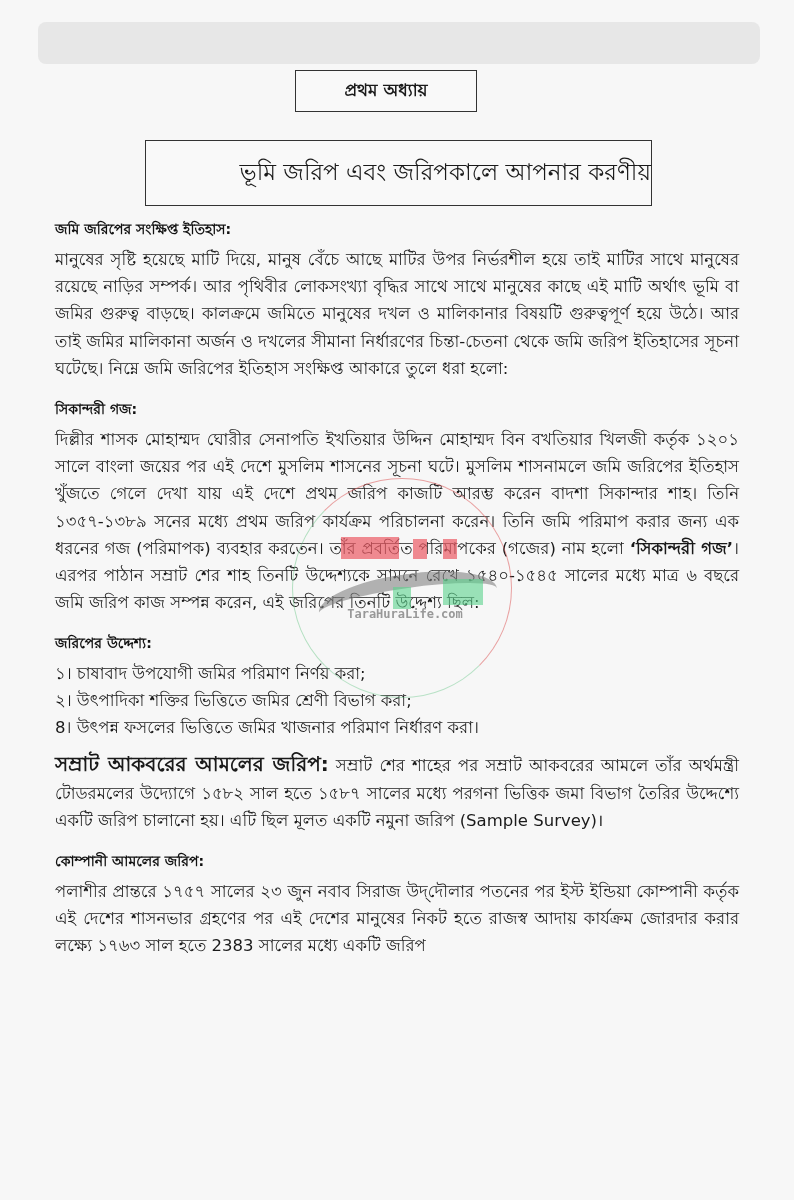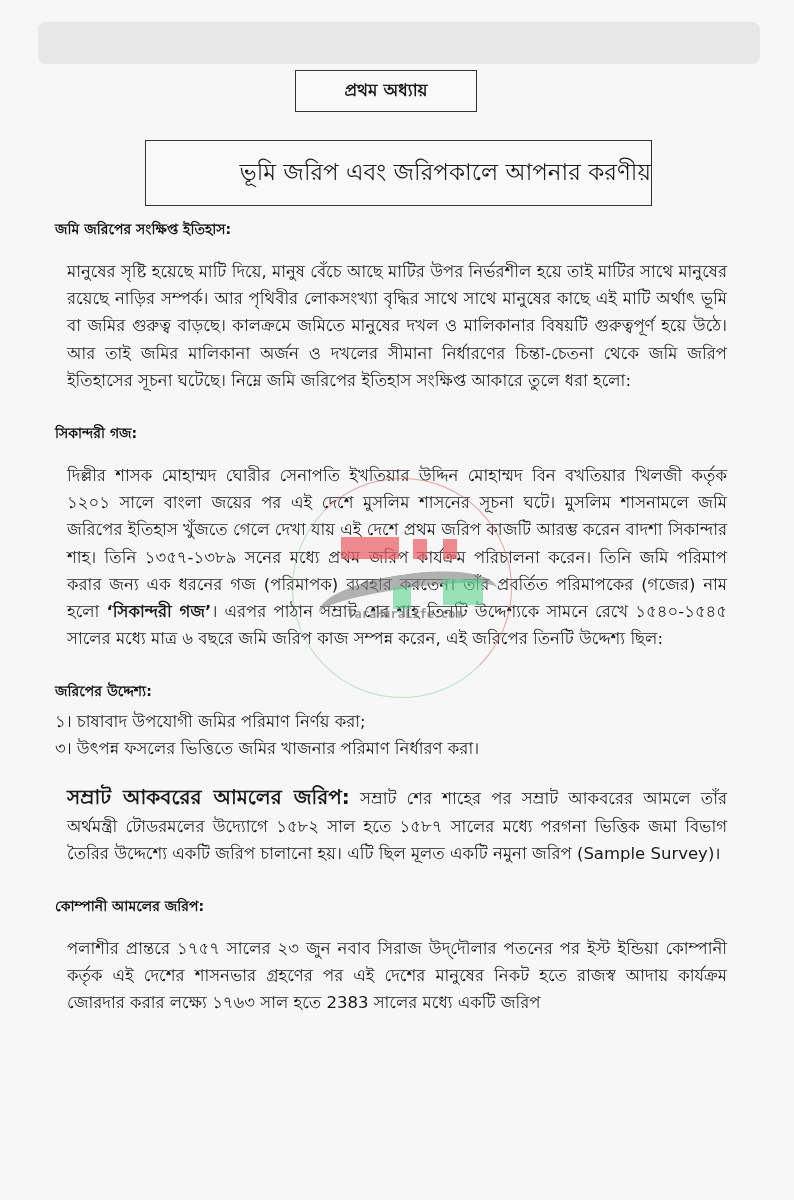--- a/index.html
+++ b/index.html
@@ -26,21 +26,21 @@
     border: 1.5px solid #333; background: #f9f9f9;
     display: flex; align-items: center; justify-content: flex-end;
     font-size: 23px; font-weight: normal;
   }
   .content { position: absolute; left: 55px; top: 212px; width: 684px; }
   h2 {
     margin: 0; font-size: 14px; font-weight: bold; color: #111;
     line-height: 34px;
   }
   p {
-    margin: 12px; font-size: 16.5px; line-height: 27.2px; text-align: justify;
+    margin: 0; font-size: 16.5px; line-height: 27.2px; text-align: justify;
     text-align-last: left;
   }
   .gap-m { height: 10px; }
   ol { list-style: none; margin: 0; padding: 0; }
   ol li { font-size: 16.5px; line-height: 27px; }
   .inline-h { font-weight: bold; font-size: 20px; }
   b.q { font-weight: bold; }
   .watermark {
     position: absolute; left: 292px; top: 478px; width: 218px; height: 218px;
     border-radius: 50%;
@@ -88,21 +88,22 @@
       <h2>সিকান্দরী গজ:</h2>
       <p><span>দিল্লীর শাসক মোহাম্মদ ঘোরীর সেনাপতি ইখতিয়ার উদ্দিন মোহাম্মদ বিন বখতিয়ার খিলজী কর্তৃক ১২০১ সালে বাংলা জয়ের পর এই দেশে মুসলিম শাসনের সূচনা ঘটে। মুসলিম শাসনামলে জমি জরিপের ইতিহাস খুঁজতে গেলে দেখা যায় এই দেশে প্রথম জরিপ কাজটি আরম্ভ করেন বাদশা সিকান্দার শাহ। তিনি ১৩৫৭-১৩৮৯ সনের মধ্যে প্রথম জরিপ কার্যক্রম পরিচালনা করেন। তিনি জমি পরিমাপ করার জন্য এক ধরনের গজ (পরিমাপক) ব্যবহার করতেন। তাঁর প্রবর্তিত পরিমাপকের (গজের) নাম হলো </span><b class="q">‘সিকান্দরী গজ’</b><span>। এরপর পাঠান সম্রাট শের শাহ তিনটি উদ্দেশ্যকে সামনে রেখে ১৫৪০-১৫৪৫ সালের মধ্যে মাত্র ৬ বছরে জমি জরিপ কাজ সম্পন্ন করেন, এই জরিপের তিনটি উদ্দেশ্য ছিল:</span></p>
     </section>
 
     <div class="gap-m"></div>
 
     <section>
       <h2>জরিপের উদ্দেশ্য:</h2>
       <ol>
         <li>১। চাষাবাদ উপযোগী জমির পরিমাণ নির্ণয় করা;</li>
-        <li>৩। উৎপন্ন ফসলের ভিত্তিতে জমির খাজনার পরিমাণ নির্ধারণ করা।</li>
+        <li>২। উৎপাদিকা শক্তির ভিত্তিতে জমির শ্রেণী বিভাগ করা;</li>
+        <li>8। উৎপন্ন ফসলের ভিত্তিতে জমির খাজনার পরিমাণ নির্ধারণ করা।</li>
       </ol>
     </section>
 
     <div class="gap-m"></div>
 
     <section>
       <p><span class="inline-h">সম্রাট আকবরের আমলের জরিপ:</span><span> সম্রাট শের শাহের পর সম্রাট আকবরের আমলে তাঁর অর্থমন্ত্রী টোডরমলের উদ্যোগে ১৫৮২ সাল হতে ১৫৮৭ সালের মধ্যে পরগনা ভিত্তিক জমা বিভাগ তৈরির উদ্দেশ্যে একটি জরিপ চালানো হয়। এটি ছিল মূলত একটি নমুনা জরিপ (Sample Survey)।</span></p>
     </section>
 
     <div class="gap-m"></div>

